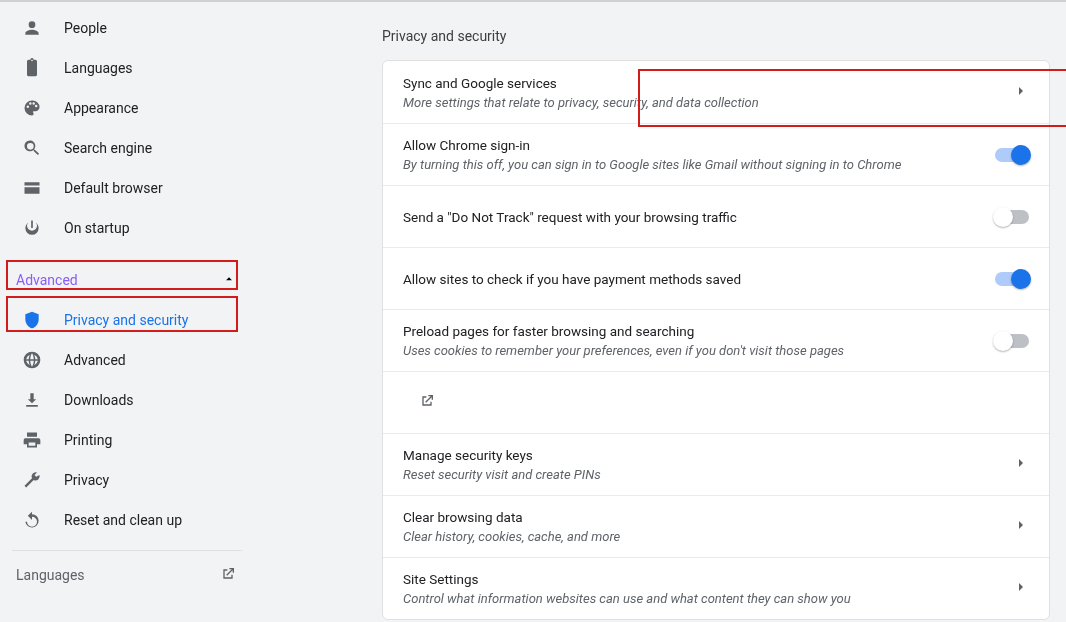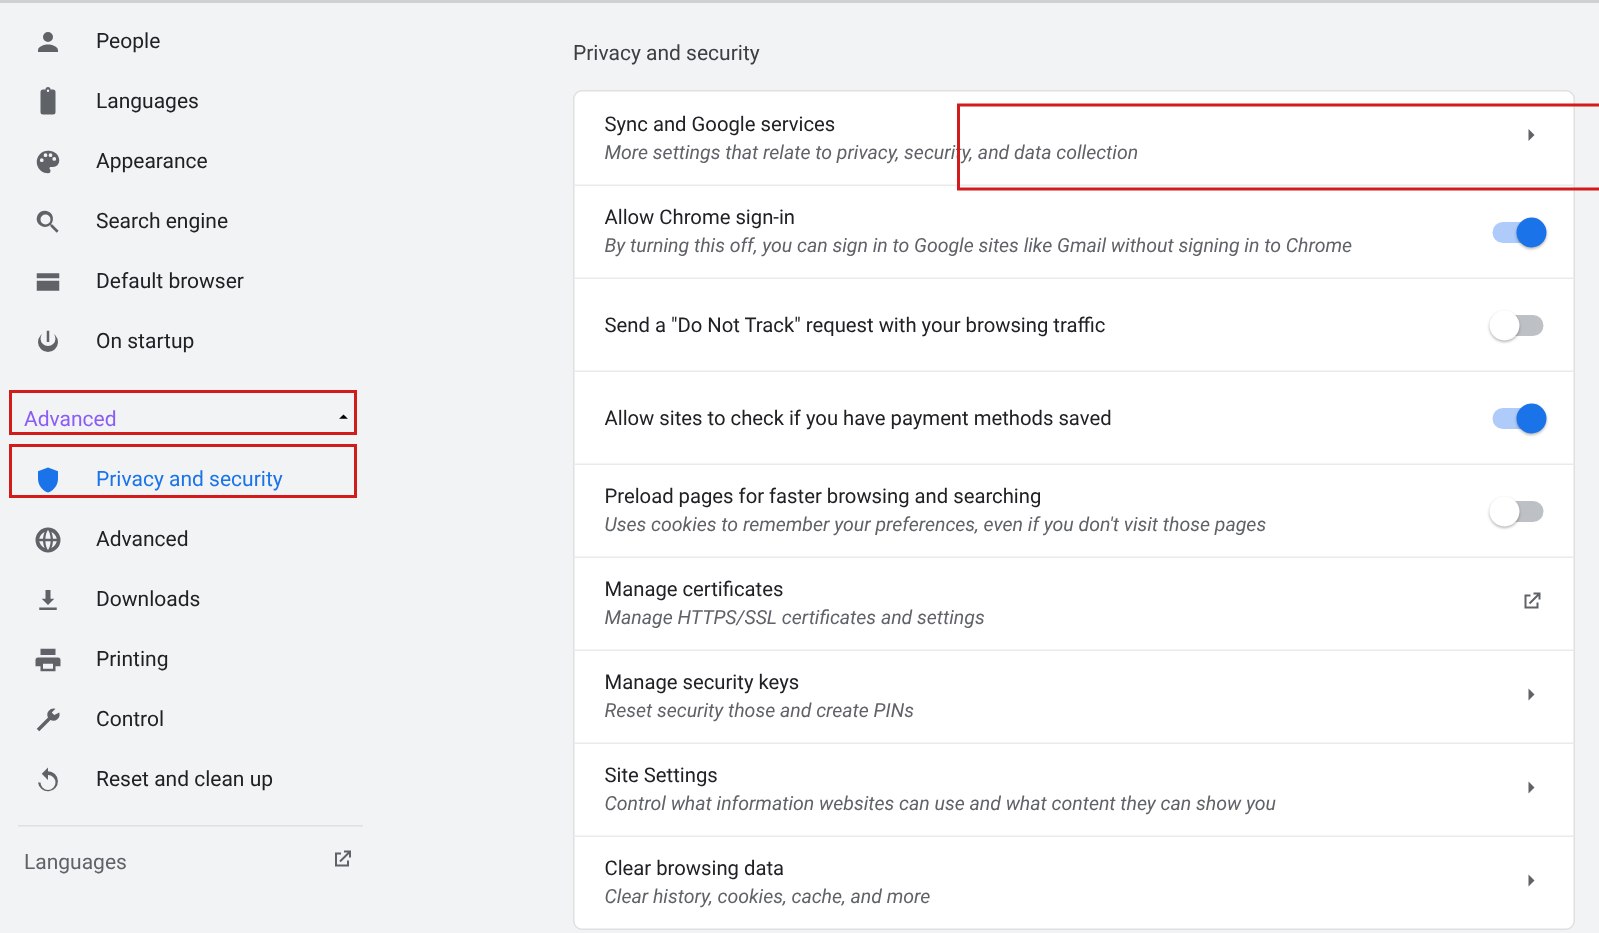--- a/index.html
+++ b/index.html
@@ -275,21 +275,21 @@
             </svg>
           </span>
           <span>Printing</span>
         </div>
         <div class="nav-item sub">
           <span class="icon">
             <svg viewBox="0 0 24 24" width="20" height="20">
               <use href="#i-wrench"></use>
             </svg>
           </span>
-          <span>Control</span>
+          <span>Privacy</span>
         </div>
         <div class="nav-item sub">
           <span class="icon">
             <svg viewBox="0 0 24 24" width="20" height="20">
               <use href="#i-restore"></use>
             </svg>
           </span>
           <span>Reset and clean up</span>
         </div>
       </div>
@@ -352,56 +352,52 @@
           <div class="row">
             <div class="txt">
               <div class="title">Preload pages for faster browsing and searching</div>
               <div class="subtitle">Uses cookies to remember your preferences, even if you don't visit those pages</div>
             </div>
             <div class="affordance">
               <div class="switch"></div>
             </div>
           </div>
           <div class="row">
-            <div class="txt">
-              <div class="title">Manage certificates</div>
-              <div class="subtitle">Manage HTTPS/SSL certificates and settings</div>
-            </div>
             <div class="affordance">
               <span class="launch"><svg viewBox="0 0 24 24">
                   <use href="#i-launch"></use>
                 </svg></span>
             </div>
           </div>
           <div class="row">
             <div class="txt">
               <div class="title">Manage security keys</div>
-              <div class="subtitle">Reset security those and create PINs</div>
+              <div class="subtitle">Reset security visit and create PINs</div>
             </div>
             <div class="affordance">
               <span class="chev"><svg viewBox="0 0 24 24">
                   <use href="#i-chev"></use>
                 </svg></span>
             </div>
           </div>
           <div class="row">
             <div class="txt">
-              <div class="title">Site Settings</div>
-              <div class="subtitle">Control what information websites can use and what content they can show you</div>
+              <div class="title">Clear browsing data</div>
+              <div class="subtitle">Clear history, cookies, cache, and more</div>
             </div>
             <div class="affordance">
               <span class="chev"><svg viewBox="0 0 24 24">
                   <use href="#i-chev"></use>
                 </svg></span>
             </div>
           </div>
           <div class="row">
             <div class="txt">
-              <div class="title">Clear browsing data</div>
-              <div class="subtitle">Clear history, cookies, cache, and more</div>
+              <div class="title">Site Settings</div>
+              <div class="subtitle">Control what information websites can use and what content they can show you</div>
             </div>
             <div class="affordance">
               <span class="chev"><svg viewBox="0 0 24 24">
                   <use href="#i-chev"></use>
                 </svg></span>
             </div>
           </div>
         </div>
     </div>
     <div class="highlight-red hl-sync"></div>

